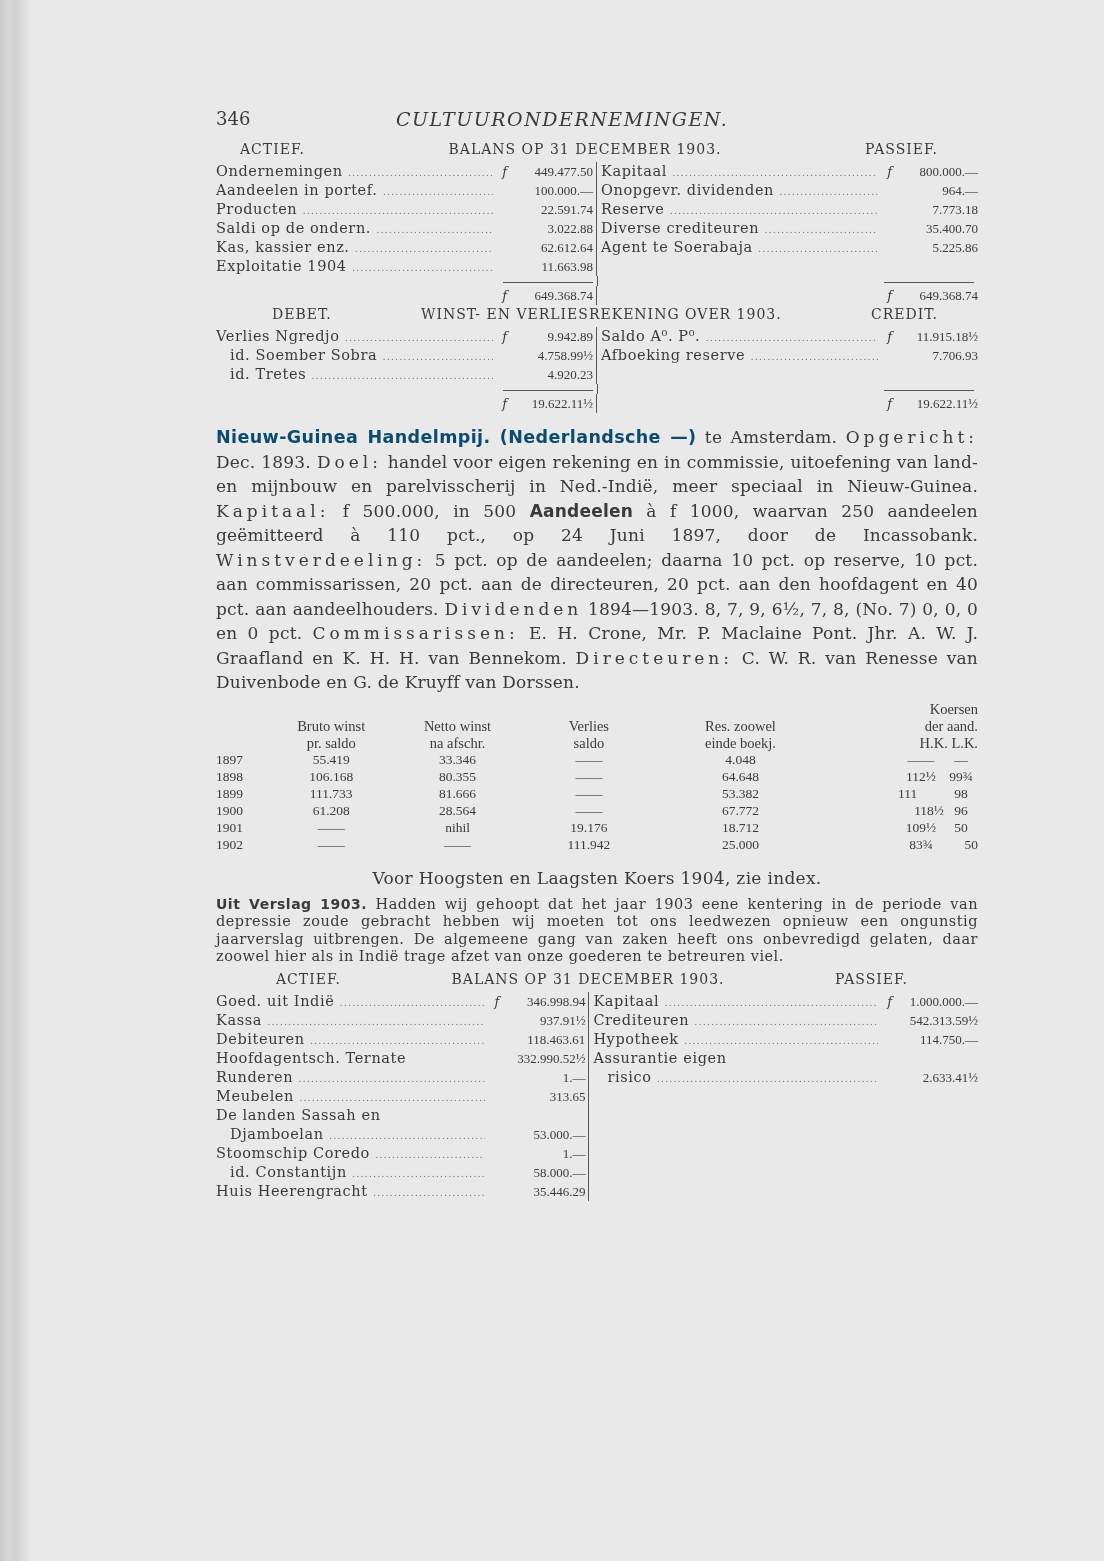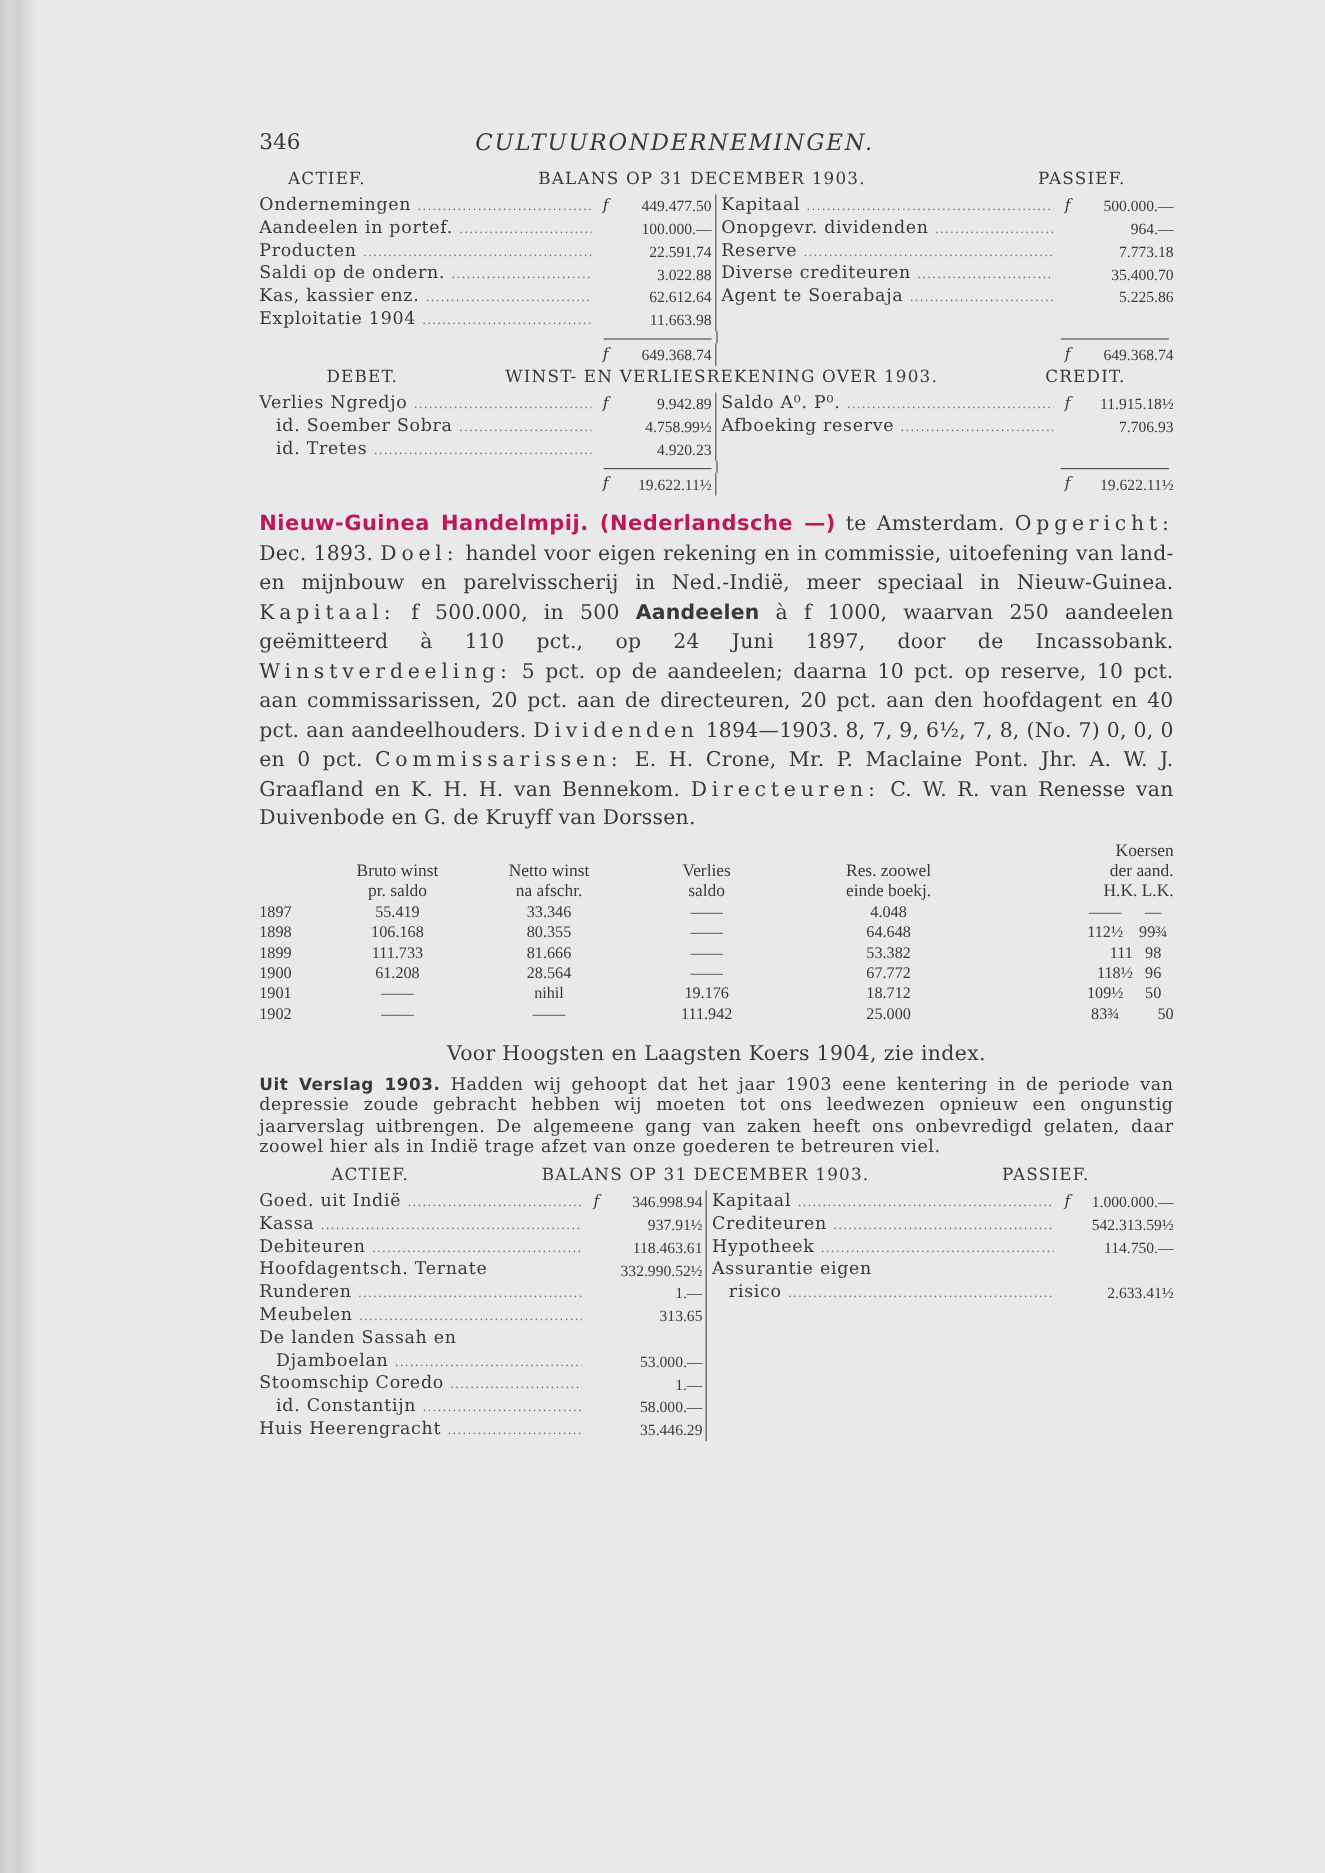--- a/index.html
+++ b/index.html
@@ -27,21 +27,21 @@
   .lbl .dots { color:#777; letter-spacing:1px; font-size:10px; }
   .cur { width:14px; font-style:italic; font-size:13px; text-align:right; }
   .amt { width:86px; text-align:right; font-size:13px; font-family:"Liberation Serif", serif; }
   .tot-line { height:10px; display:flex; }
   .tot-line .l, .tot-line .r { width:50%; position:relative; }
   .tot-line .seg { position:absolute; right:4px; width:90px; top:6px; border-top:1px solid #555; }
   .tot-line .l { border-right:1px solid #555; }
   .indent { padding-left:14px; }
 
   .para { font-size:17px; line-height:24.5px; text-align:justify; margin-top:12px; letter-spacing:0.2px; }
-  .para .co { font-family:"DejaVu Sans", sans-serif; font-weight:bold; font-size:17.5px; letter-spacing:0.4px; color:#be185d; }
+  .para .co { font-family:"DejaVu Sans", sans-serif; font-weight:bold; font-size:17.5px; letter-spacing:0.4px; color:#0c4a6e; }
   .sp { letter-spacing:4px; }
   .bold-sans { font-family:"DejaVu Sans", sans-serif; font-weight:bold; }
 
   table.stats { border-collapse:collapse; margin-top:6px; width:762px; font-size:13.5px; font-family:"Liberation Serif", serif; }
   table.stats th { font-weight:normal; font-size:14.5px; line-height:17px; vertical-align:bottom; padding:0; }
   table.stats td { padding:0; height:17px; text-align:center; }
   table.stats td.yr { text-align:left; width:54px; }
 
   .note { text-align:center; font-size:17px; margin-top:14px; letter-spacing:0.3px; }
   .verslag { font-size:14.5px; line-height:17.5px; text-align:justify; margin-top:8px; letter-spacing:0.5px; }
@@ -95,21 +95,21 @@
           <div class="row">
             <span class="lbl">Exploitatie 1904 <span class="dots">................................................................................</span></span>
             <span class="cur"></span>
             <span class="amt">11.663.98</span>
           </div>
         </div>
       <div class="col r" id="b1r">
           <div class="row">
             <span class="lbl">Kapitaal <span class="dots">................................................................................</span></span>
             <span class="cur">f</span>
-            <span class="amt">500.000.—</span>
+            <span class="amt">800.000.—</span>
           </div>
           <div class="row">
             <span class="lbl">Onopgevr. dividenden <span class="dots">................................................................................</span></span>
             <span class="cur"></span>
             <span class="amt">964.—</span>
           </div>
           <div class="row">
             <span class="lbl">Reserve <span class="dots">................................................................................</span></span>
             <span class="cur"></span>
             <span class="amt">7.773.18</span>
@@ -262,21 +262,21 @@
           <td>——</td>
           <td>64.648</td>
           <td style="text-align: right;"><span style="display:inline-block;width:46px;text-align:center">112½</span><span style="display:inline-block;width:34px;text-align:center">99¾</span></td>
         </tr>
         <tr>
           <td class="yr">1899</td>
           <td>111.733</td>
           <td>81.666</td>
           <td>——</td>
           <td>53.382</td>
-          <td style="text-align: right;"><span style="display:inline-block;width:46px;text-align:right">111</span><span style="display:inline-block;width:34px;text-align:center">98</span></td>
+          <td style="text-align: right;"><span style="display:inline-block;width:46px;text-align:left">111</span><span style="display:inline-block;width:34px;text-align:center">98</span></td>
         </tr>
         <tr>
           <td class="yr">1900</td>
           <td>61.208</td>
           <td>28.564</td>
           <td>——</td>
           <td>67.772</td>
           <td style="text-align: right;"><span style="display:inline-block;width:46px;text-align:right">118½</span><span style="display:inline-block;width:34px;text-align:center">96</span></td>
         </tr>
         <tr>

